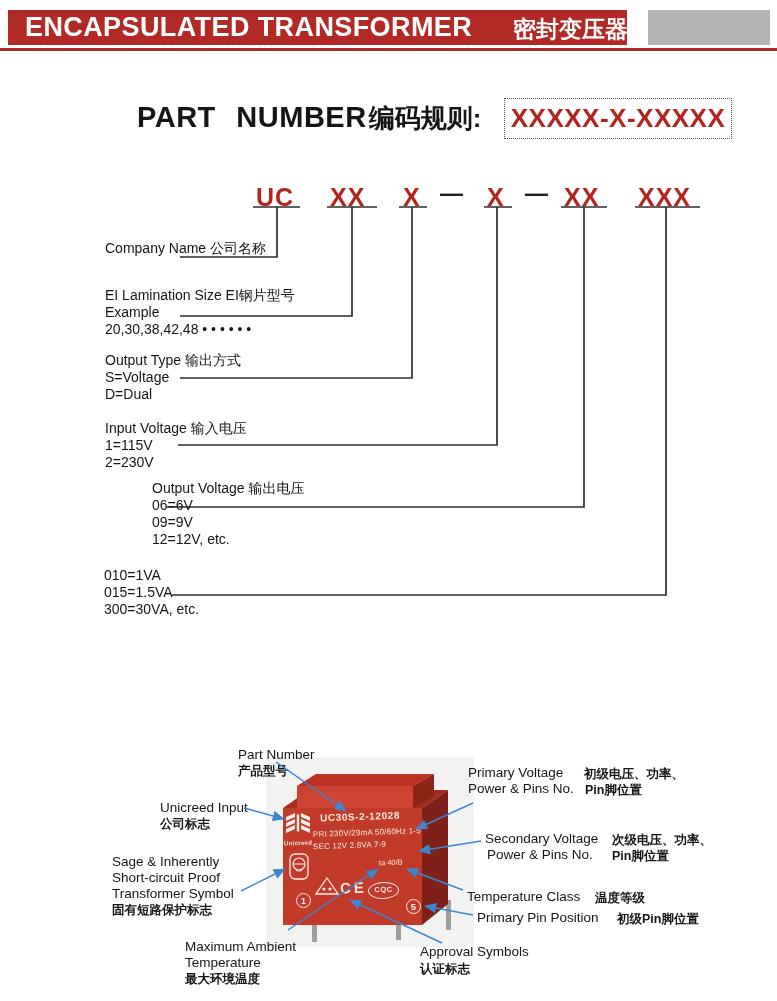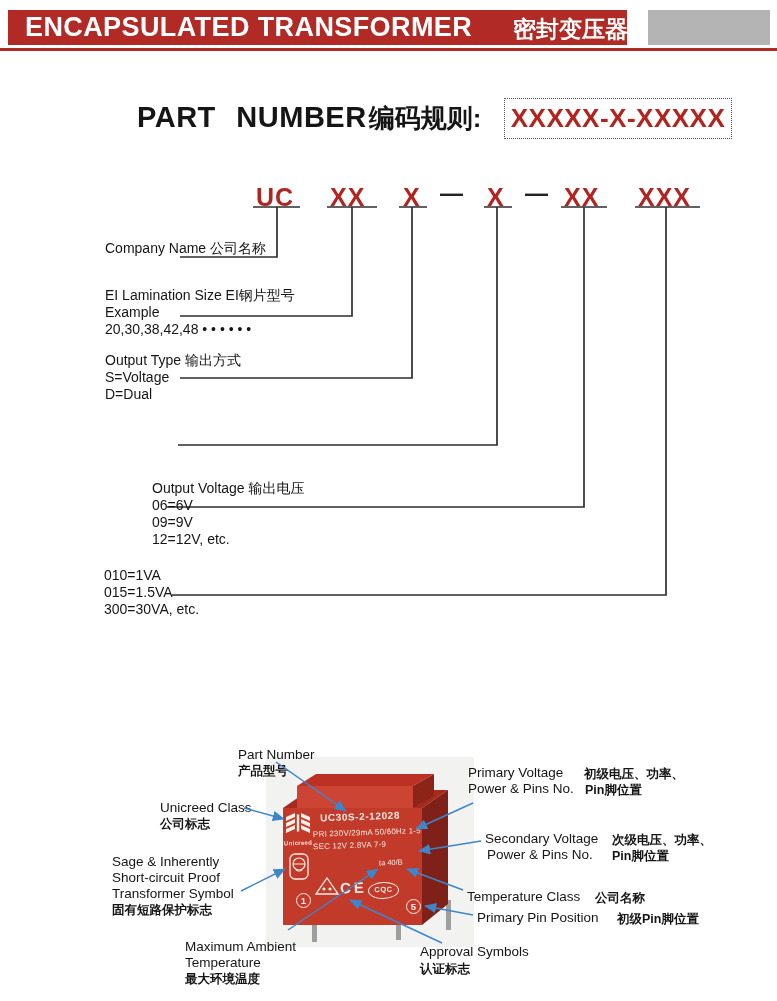--- a/index.html
+++ b/index.html
@@ -100,36 +100,41 @@
   <div class="legend" style="left:105px;top:287px;">
     <div>EI Lamination Size  EI钢片型号</div>
     <div>Example</div>
     <div>20,30,38,42,48 • • • • • •</div>
   </div>
   <div class="legend" style="left:105px;top:352px;">
     <div>Output Type  输出方式</div>
     <div>S=Voltage</div>
     <div>D=Dual</div>
   </div>
+  <div class="legend" style="left:105px;top:420px;">
+    <div>Input Voltage  输入电压</div>
+    <div>1=115V</div>
+    <div>2=230V</div>
+  </div>
   <div class="legend" style="left:104px;top:480px;margin-left:48px;">
     <div>Output Voltage  输出电压</div>
     <div>06=6V</div>
     <div>09=9V</div>
     <div>12=12V, etc.</div>
   </div>
   <div class="legend" style="left:104px;top:567px;">
     <div>010=1VA</div>
     <div>015=1.5VA</div>
     <div>300=30VA, etc.</div>
   </div>
 
   <div class="flabel-en" style="left:238px;top:747px;">Part Number</div>
   <div class="flabel-cn" style="left:238px;top:763px;">产品型号</div>
 
-  <div class="flabel-en" style="left:160px;top:800px;">Unicreed Class</div>
+  <div class="flabel-en" style="left:160px;top:800px;">Unicreed Input</div>
   <div class="flabel-cn" style="left:160px;top:816px;">公司标志</div>
 
   <div class="flabel-en" style="left:112px;top:854px;">Sage &amp; Inherently</div>
   <div class="flabel-en" style="left:112px;top:870px;">Short-circuit Proof</div>
   <div class="flabel-en" style="left:112px;top:886px;">Transformer Symbol</div>
   <div class="flabel-cn" style="left:112px;top:902px;">固有短路保护标志</div>
 
   <div class="flabel-en" style="left:185px;top:939px;">Maximum Ambient</div>
   <div class="flabel-en" style="left:185px;top:955px;">Temperature</div>
   <div class="flabel-cn" style="left:185px;top:971px;">最大环境温度</div>
@@ -141,21 +146,21 @@
   <div class="flabel-cn" style="left:584px;top:766px;">初级电压、功率、</div>
   <div class="flabel-en" style="left:468px;top:781px;">Power &amp; Pins No.</div>
   <div class="flabel-cn" style="left:585px;top:782px;">Pin脚位置</div>
 
   <div class="flabel-en" style="left:485px;top:831px;">Secondary Voltage</div>
   <div class="flabel-cn" style="left:612px;top:832px;">次级电压、功率、</div>
   <div class="flabel-en" style="left:487px;top:847px;">Power &amp; Pins No.</div>
   <div class="flabel-cn" style="left:612px;top:848px;">Pin脚位置</div>
 
   <div class="flabel-en" style="left:467px;top:889px;">Temperature Class</div>
-  <div class="flabel-cn" style="left:595px;top:890px;">公司名称</div>
+  <div class="flabel-cn" style="left:595px;top:890px;">温度等级</div>
 
   <div class="flabel-en" style="left:477px;top:910px;">Primary Pin Position</div>
   <div class="flabel-cn" style="left:617px;top:911px;">初级Pin脚位置</div>
 
   <div class="abs" style="left:286px;top:812px;width:24px;height:26px;">
     <svg width="24" height="26" viewBox="0 0 24 26">
       <g fill="#fbeee8">
         <polygon points="0,5 9,1 9,5 0,9"></polygon>
         <polygon points="0,11 9,7 9,11 0,15"></polygon>
         <polygon points="0,17 9,13 9,17 0,21"></polygon>

